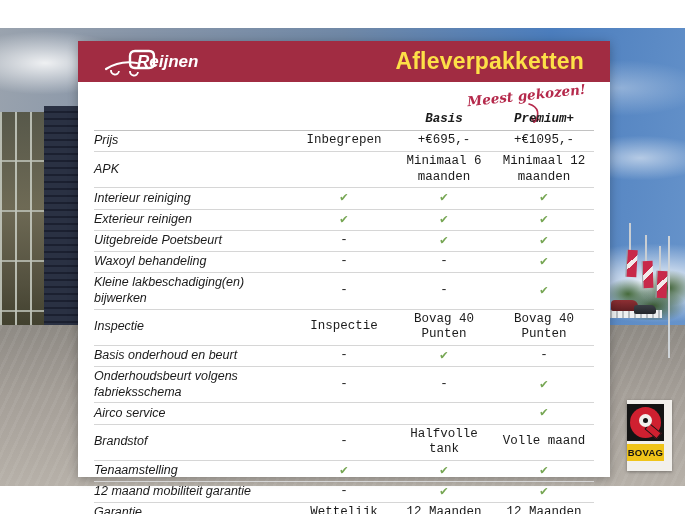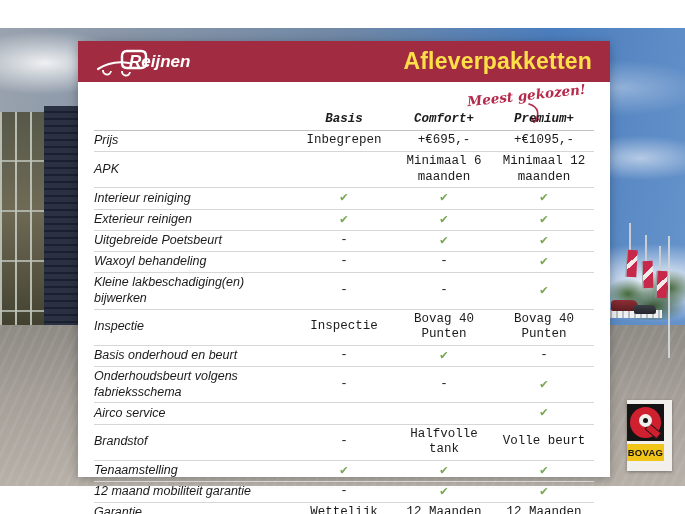--- a/index.html
+++ b/index.html
@@ -41,21 +41,21 @@
     background:linear-gradient(180deg,#8d2f33,#5e1d22);}
   .car-dark{position:absolute;left:634px;top:277px;width:22px;height:9px;border-radius:3px 5px 2px 2px;
     background:linear-gradient(180deg,#3a3f46,#23262b);}
   .lamp-pole{position:absolute;left:668px;top:208px;width:2px;height:122px;background:#cfd4d8;}
 
   
   .card{position:absolute;left:78px;top:41px;width:532px;height:436px;background:#fff;
         box-shadow:0 2px 10px rgba(0,0,0,.28);z-index:10;}
   .card-header{position:absolute;left:0;top:0;width:532px;height:41px;
         display:flex;align-items:center;justify-content:space-between;
-        padding:0 18px;box-sizing:border-box;}
+        padding:0 26px;box-sizing:border-box;}
   .card-title{color:#fde047;font-weight:bold;font-size:23px;letter-spacing:.2px;}
   .logo-wrap{display:flex;align-items:center;}
 
   
   .annotation{position:absolute;top:46px;right:24px;color:#b5294b;
       font-family:"DejaVu Serif",serif;font-style:italic;font-weight:bold;
       font-size:13.5px;transform:rotate(-6deg);white-space:nowrap;}
   .annotation-arrow{position:absolute;top:61px;right:67px;}
 
   
@@ -124,21 +124,20 @@
     <div class="annotation">Meest gekozen!</div>
     <svg class="annotation-arrow" width="18" height="24" viewBox="0 0 18 24">
       <path d="M4 2 C14 5 15 13 9 20" stroke="#b5294b" stroke-width="1.6" fill="none" stroke-linecap="round"></path>
       <path d="M9 20 L6.5 15.5 M9 20 L13.5 17.5" stroke="#b5294b" stroke-width="1.6" fill="none" stroke-linecap="round"></path>
     </svg>
 
     <div class="ptable" id="ptable">
       <div class="trow head">
         <span class="tlabel"></span>
         <span class="tcell">Basis</span>
-        <span class="tcell">Comfort+</span>
         <span class="tcell">Premium+</span>
       </div>
 
     <div class="trow">
           <span class="tlabel">Prijs</span>
           <span class="tcell">Inbegrepen</span>
           <span class="tcell">+€695,-</span>
           <span class="tcell">+€1095,-</span>
         </div>
         <div class="trow">
@@ -197,21 +196,21 @@
         <div class="trow">
           <span class="tlabel">Airco service</span>
           <span class="tcell"></span>
           <span class="tcell"></span>
           <span class="tcell check">✔</span>
         </div>
         <div class="trow">
           <span class="tlabel">Brandstof</span>
           <span class="tcell">-</span>
           <span class="tcell">Halfvolle tank</span>
-          <span class="tcell">Volle beurt</span>
+          <span class="tcell">Volle maand</span>
         </div>
         <div class="trow">
           <span class="tlabel">Tenaamstelling</span>
           <span class="tcell check">✔</span>
           <span class="tcell check">✔</span>
           <span class="tcell check">✔</span>
         </div>
         <div class="trow">
           <span class="tlabel">12 maand mobiliteit garantie</span>
           <span class="tcell">-</span>

